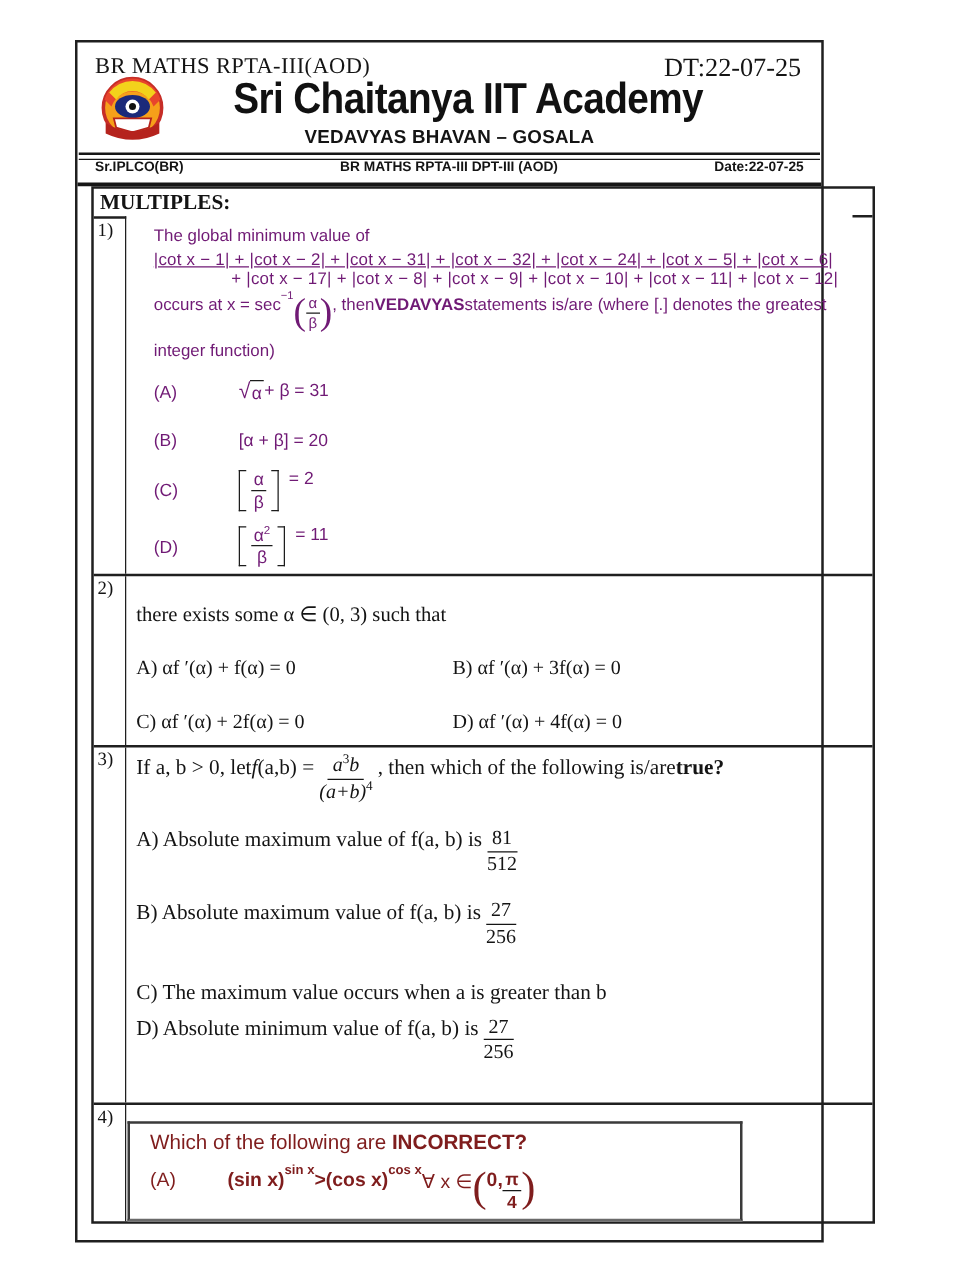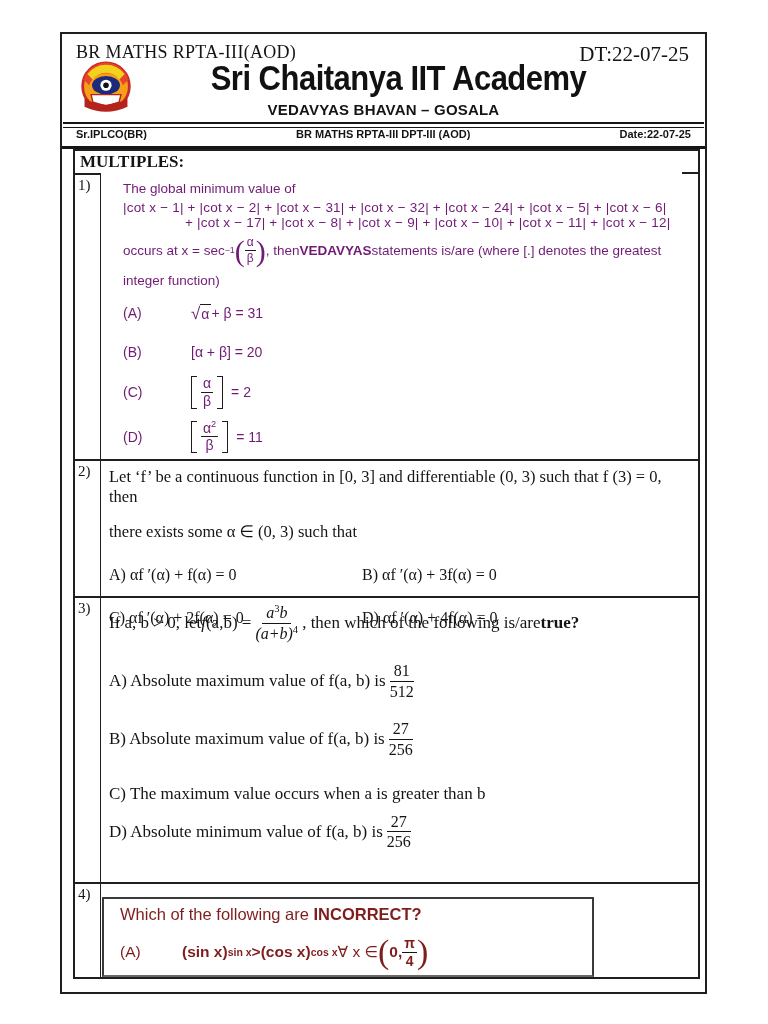--- a/index.html
+++ b/index.html
@@ -1,21 +1,21 @@
 <!DOCTYPE html>
 <html><head>
 <meta charset="utf-8">
 <style>
   html,body{margin:0;padding:0;}
   body{
     width:768px;height:1024px;background:#ffffff;position:relative;
     font-family:"Liberation Serif",serif;color:#141414;overflow:hidden;
   }
   .frame{
-    position:absolute;left:60px;top:32px;width:647px;height:962px;
+    position:absolute;left:60px;top:32px;width:599px;height:962px;
     border:2px solid #1f1f1f;box-sizing:border-box;background:#fff;
   }
   
   .hdr-row1{position:absolute;top:8px;left:14px;right:16px;display:flex;justify-content:space-between;}
   .doc-title{font-family:"Liberation Serif",serif;font-size:18px;letter-spacing:.3px;}
   .doc-date{font-family:"Liberation Serif",serif;font-size:21px;}
   .logo{position:absolute;left:16px;top:27px;width:56px;height:56px;}
   .academy{
     position:absolute;top:27px;left:60px;right:30px;text-align:center;
     font-family:"Liberation Sans",sans-serif;font-weight:bold;font-size:31px;
@@ -47,23 +47,23 @@
     font-family:"Liberation Serif",serif;font-size:15px;padding:2px 0 0 3px;
   }
   .q-row.first .q-num{border-top:2px solid #1f1f1f;margin-top:-1px;}
   .q-body{flex:1;position:relative;box-sizing:border-box;}
   .r-q1{height:285px;}
   .r-q2{height:137px;}
   .r-q3{height:286px;}
   .r-q4{flex:1;}
   
   .q1-body{font-family:"Liberation Sans",sans-serif;font-size:13.5px;padding:7px 4px 0 22px;color:#701a75;}
-  .q1-sum1{margin-top:4px;letter-spacing:.2px;}
+  .q1-sum1{margin-top:4px;letter-spacing:.2px;text-decoration:underline;}
   .q1-sum2{padding-left:62px;letter-spacing:.2px;}
-  .mrow{display:flex;align-items:center;}
+  .mrow{display:flex;}
   .q1-occurs{margin-top:6px;}
   .bigp{font-family:"Liberation Serif",serif;font-weight:400;line-height:.9;}
   .bigp.p30{font-size:30px;}
   .bigp.p34{font-size:34px;}
   .frac{display:inline-flex;flex-direction:column;align-items:center;line-height:1.05;}
   .frac .num{border-bottom:1.2px solid #1c1c1c;padding:0 2px 1px 2px;}
   .frac .den{padding-top:1px;}
   .frac-sm{font-size:12px;}
   sup.s{font-size:.66em;vertical-align:super;line-height:0;}
   .q1-wrapend{margin-top:9px;}
@@ -207,21 +207,20 @@
               <span class="gap8">= 11</span>
             </span>
           </div>
         </div>
       </div>
     </div>
 
     <div class="q-row r-q2">
       <div class="q-num">2)</div>
       <div class="q-body q2-body">
-        <div>Let ‘f’ be a continuous function in [0, 3] and differentiable (0, 3) such that f (3) = 0, then</div>
         <div class="q2-line2">there exists some  α ∈ (0, 3) such that</div>
         <div class="q2-opts">
           <div><span>A)</span> <span>αf ′(α) + f(α) = 0</span></div>
           <div><span>B)</span> <span>αf ′(α) + 3f(α) = 0</span></div>
           <div><span>C)</span> <span>αf ′(α) + 2f(α) = 0</span></div>
           <div><span>D)</span> <span>αf ′(α) + 4f(α) = 0</span></div>
         </div>
       </div>
     </div>
 

